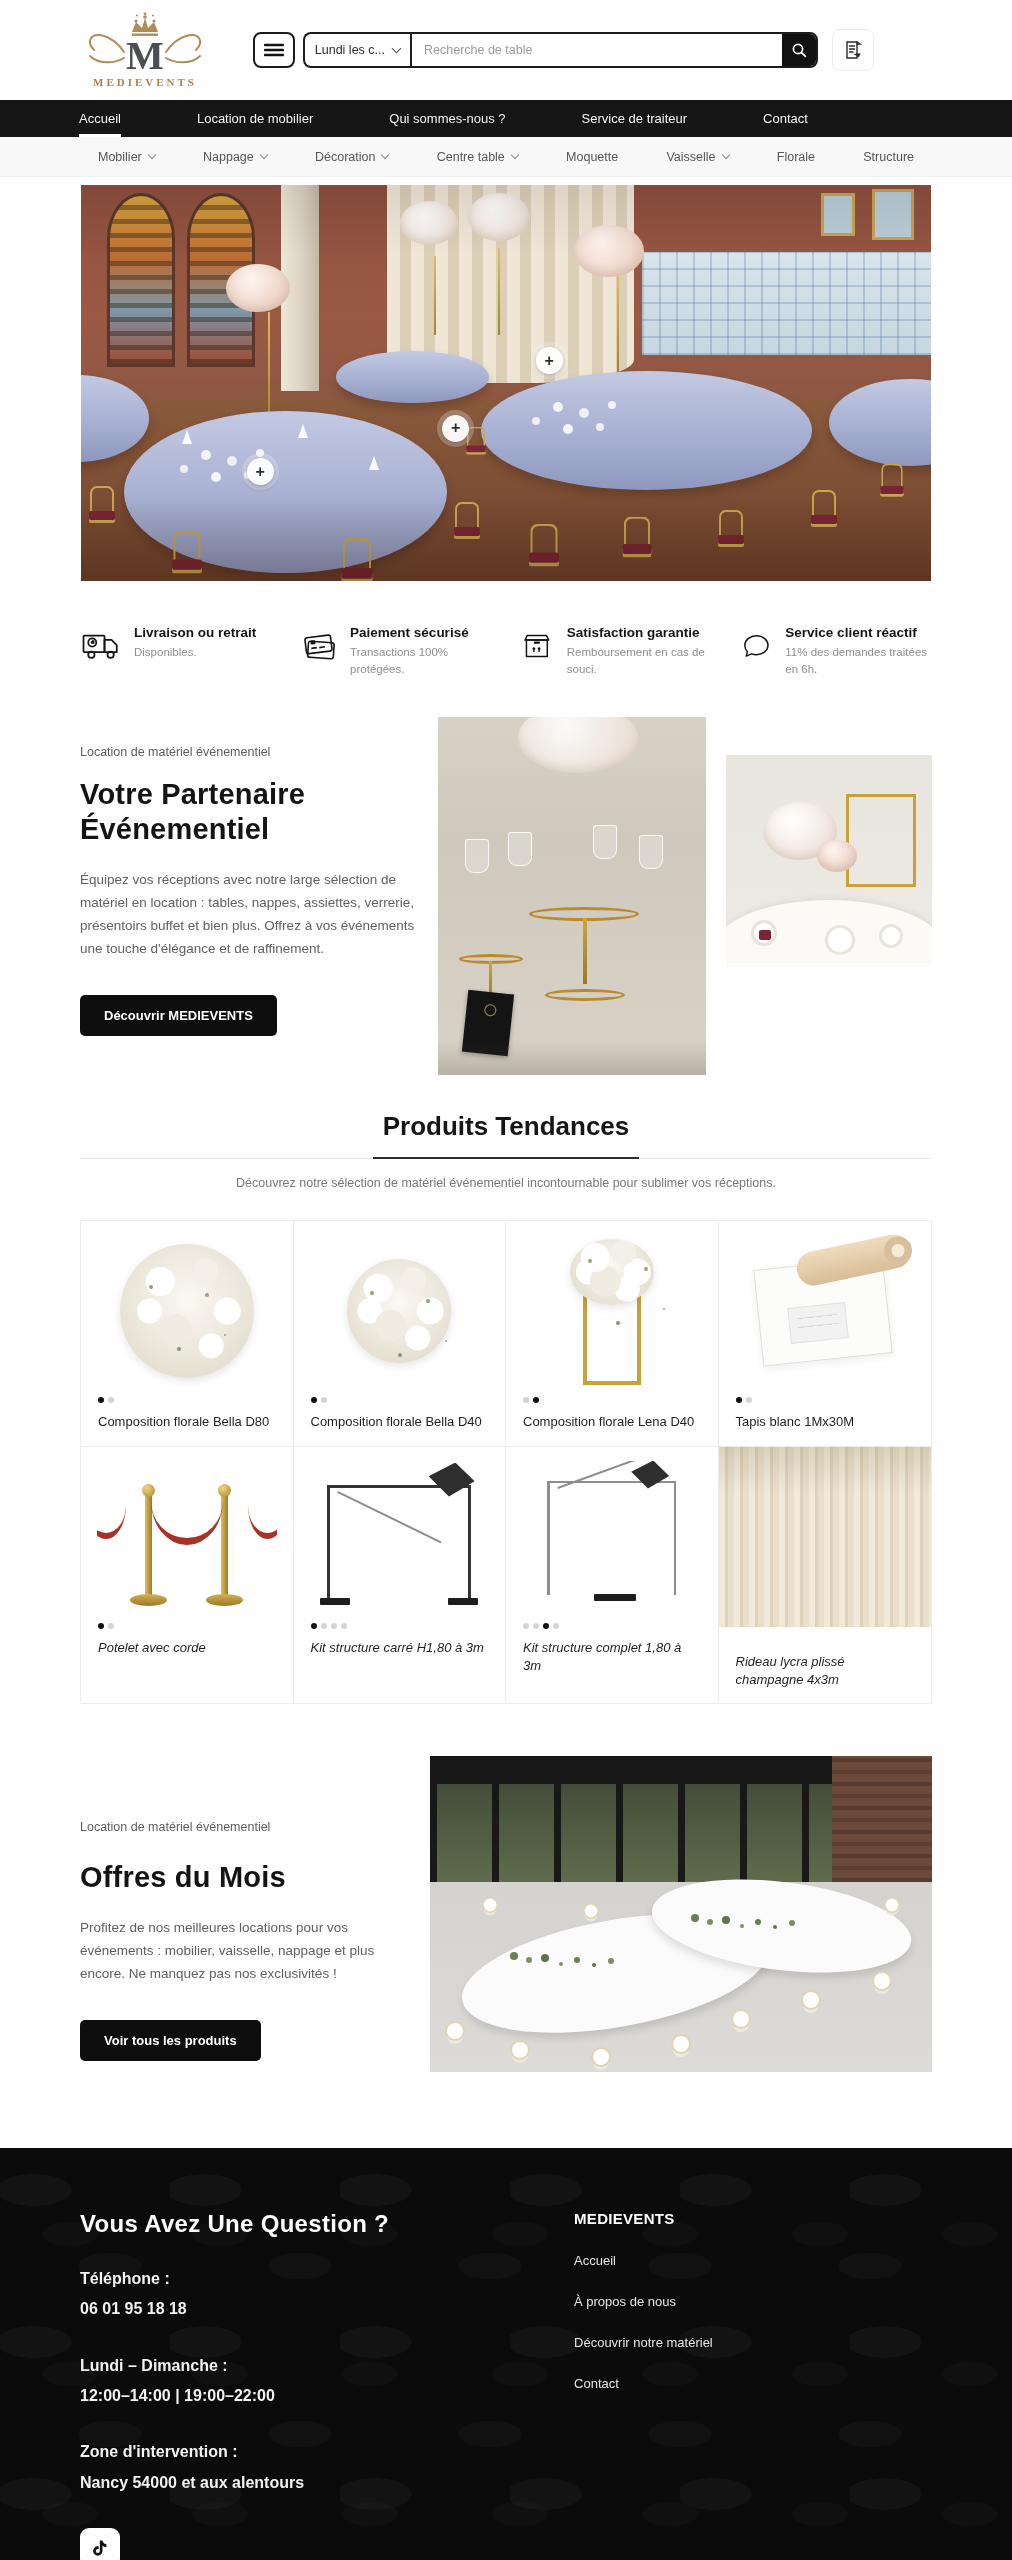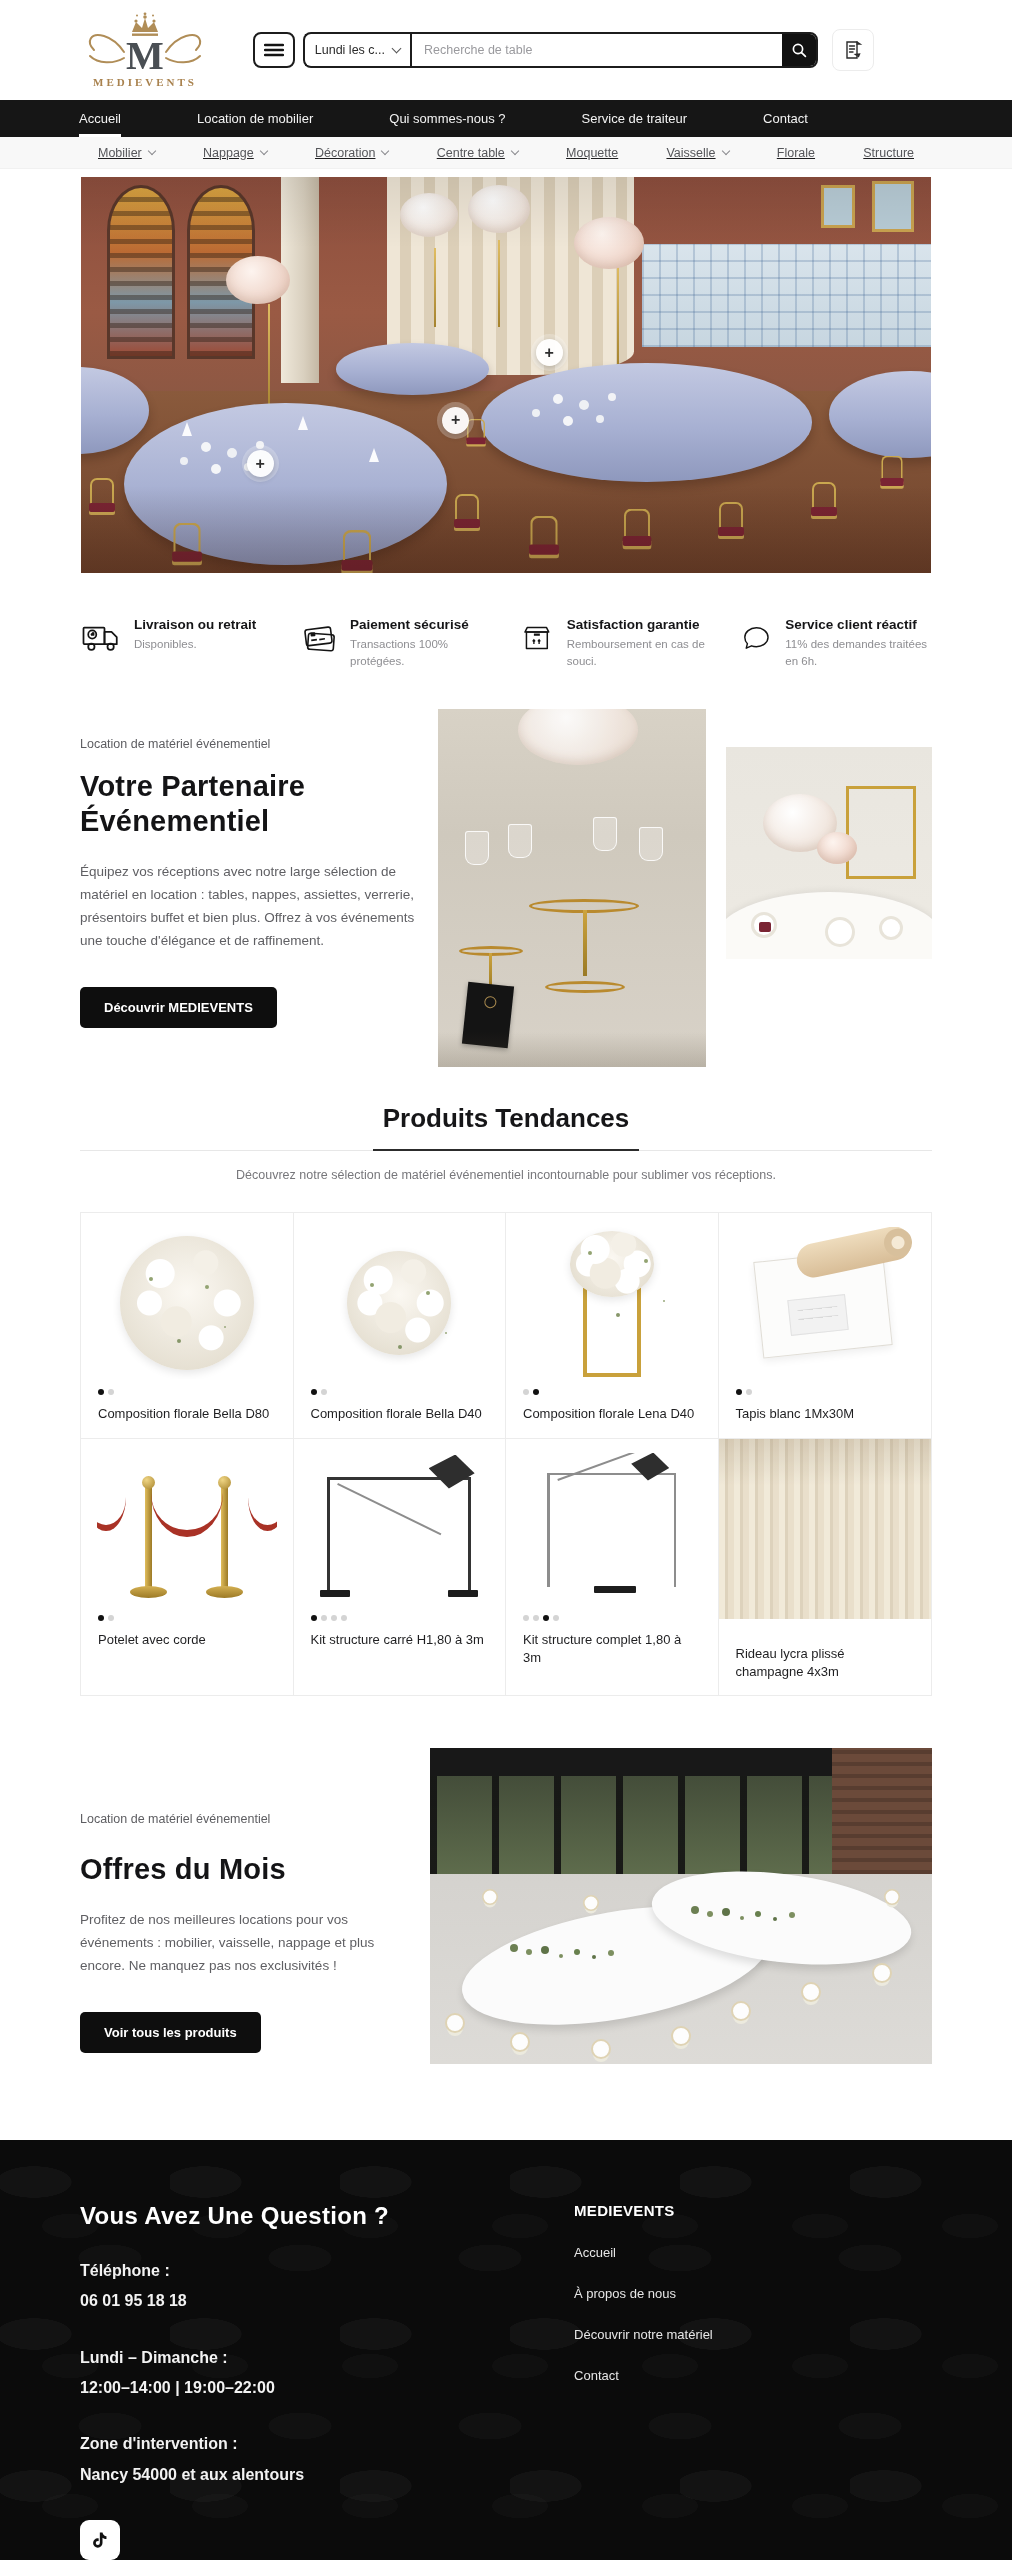--- a/index.html
+++ b/index.html
@@ -19,21 +19,21 @@
   .search-input { width:370px; border:none; outline:none; padding:0 12px; font-size:12.5px; color:#333; font-family:inherit; }
   .search-input::placeholder { color:#9a9a9e; }
   .search-btn { width:34px; background:#111; border:none; display:flex; align-items:center; justify-content:center; cursor:pointer; }
   .quote-btn { width:42px; height:42px; border:1px solid #ececec; border-radius:8px; background:#fff; display:flex; align-items:center; justify-content:center; margin-left:6px; cursor:pointer; }
   .chev { width:7px; height:7px; border-right:1.6px solid #555; border-bottom:1.6px solid #555; transform:rotate(45deg); margin-top:-3px; }
 
   
   .navbar { background:#161616; height:37px; display:flex; align-items:center; padding:0 0 0 79px; gap:76px; }
   .nav-item { color:#f3f3f3; font-size:13px; cursor:pointer; position:relative; height:37px; display:flex; align-items:center; }
   .nav-item.active:after { content:""; position:absolute; left:0; right:0; bottom:0; height:3px; background:#fff; }
-  .subnav { background:#f8f8f8; height:32px; display:flex; align-items:center; justify-content:space-between; padding:0 98px; border-bottom:1px solid #f1f1f1;text-decoration:underline; }
+  .subnav { background:#f8f8f8; height:40px; display:flex; align-items:center; justify-content:space-between; padding:0 98px; border-bottom:1px solid #f1f1f1; }
   .subnav-item { color:#55565a; font-size:12.5px; display:flex; align-items:center; gap:7px; cursor:pointer; white-space:nowrap; }
   .chev-s { width:6px; height:6px; border-right:1.4px solid #8a8a8e; border-bottom:1.4px solid #8a8a8e; transform:rotate(45deg); margin-top:-3px; }
 
   
   .hero { position:relative; width:850px; height:396px; margin:8px auto 0; background:linear-gradient(180deg,#8e4f3e 0%,#9a5a44 34%,#8a5743 60%,#7d4f38 100%); overflow:hidden; }
   .hero-floor { position:absolute; left:0; right:0; bottom:0; height:46%; background:linear-gradient(180deg,#8a5a3c,#6f432c); }
   .glass-win { position:absolute; top:2%; width:8%; height:44%; border:3px solid #59372a; border-radius:50% 50% 0 0/26% 26% 0 0;
     background:repeating-linear-gradient(0deg, rgba(40,25,15,.4) 0 5px, rgba(0,0,0,0) 5px 14px),
     linear-gradient(180deg,#d9a441 0%,#bb6a33 38%,#7d98a8 68%,#9c4a35 100%); }
   .pillar { position:absolute; left:23.5%; top:0; width:4.5%; height:52%; background:linear-gradient(90deg,#efe8da,#d9d0bf 60%,#c4b8a4); }
@@ -79,21 +79,21 @@
   .goldrect { position:absolute; border:3px solid #c9a13b; }
 
   
   .trending { margin-top:36px; }
   .t-head { position:relative; text-align:center; border-bottom:1px solid #e7e7e7; margin:0 80px; }
   .t-title { display:inline-block; font-size:26px; font-weight:700; color:#161618; padding:0 10px 15px; border-bottom:2px solid #2c2c2c; margin-bottom:-1px; }
   .t-sub { text-align:center; font-size:12.5px; color:#77777b; margin-top:17px; }
   .grid { margin:30px 80px 0; border:1px solid #ececec; display:grid; grid-template-columns:repeat(4,1fr); }
   .card { border-right:1px solid #ececec; border-bottom:1px solid #ececec; background:#fff; padding-bottom:14px; cursor:pointer; }
   .card:nth-child(4n) { border-right:none; }
-  .card:nth-child(n+5) { border-bottom:none; }
+  .card:nth-child(n+5) { border-bottom:none;font-style:italic; }
   .art { position:relative; height:152px; margin:14px 16px 0; overflow:hidden; }
   .card.fullbleed .art { margin:0; height:180px; }
   .dots { display:flex; gap:4px; margin:10px 0 0 17px; height:6px; }
   .dot { width:6px; height:6px; border-radius:50%; }
   .dot.active { background:#111; } .dot.inactive { background:#d4d4d4; }
   .p-name { font-size:13px; color:#1f1f21; margin:10px 17px 0; line-height:1.4; }
 
   .fball { position:absolute; left:50%; top:50%; transform:translate(-50%,-50%); border-radius:50%;
     background:
       radial-gradient(circle at 30% 28%, #ffffff 0 14px, rgba(255,255,255,0) 15px),

